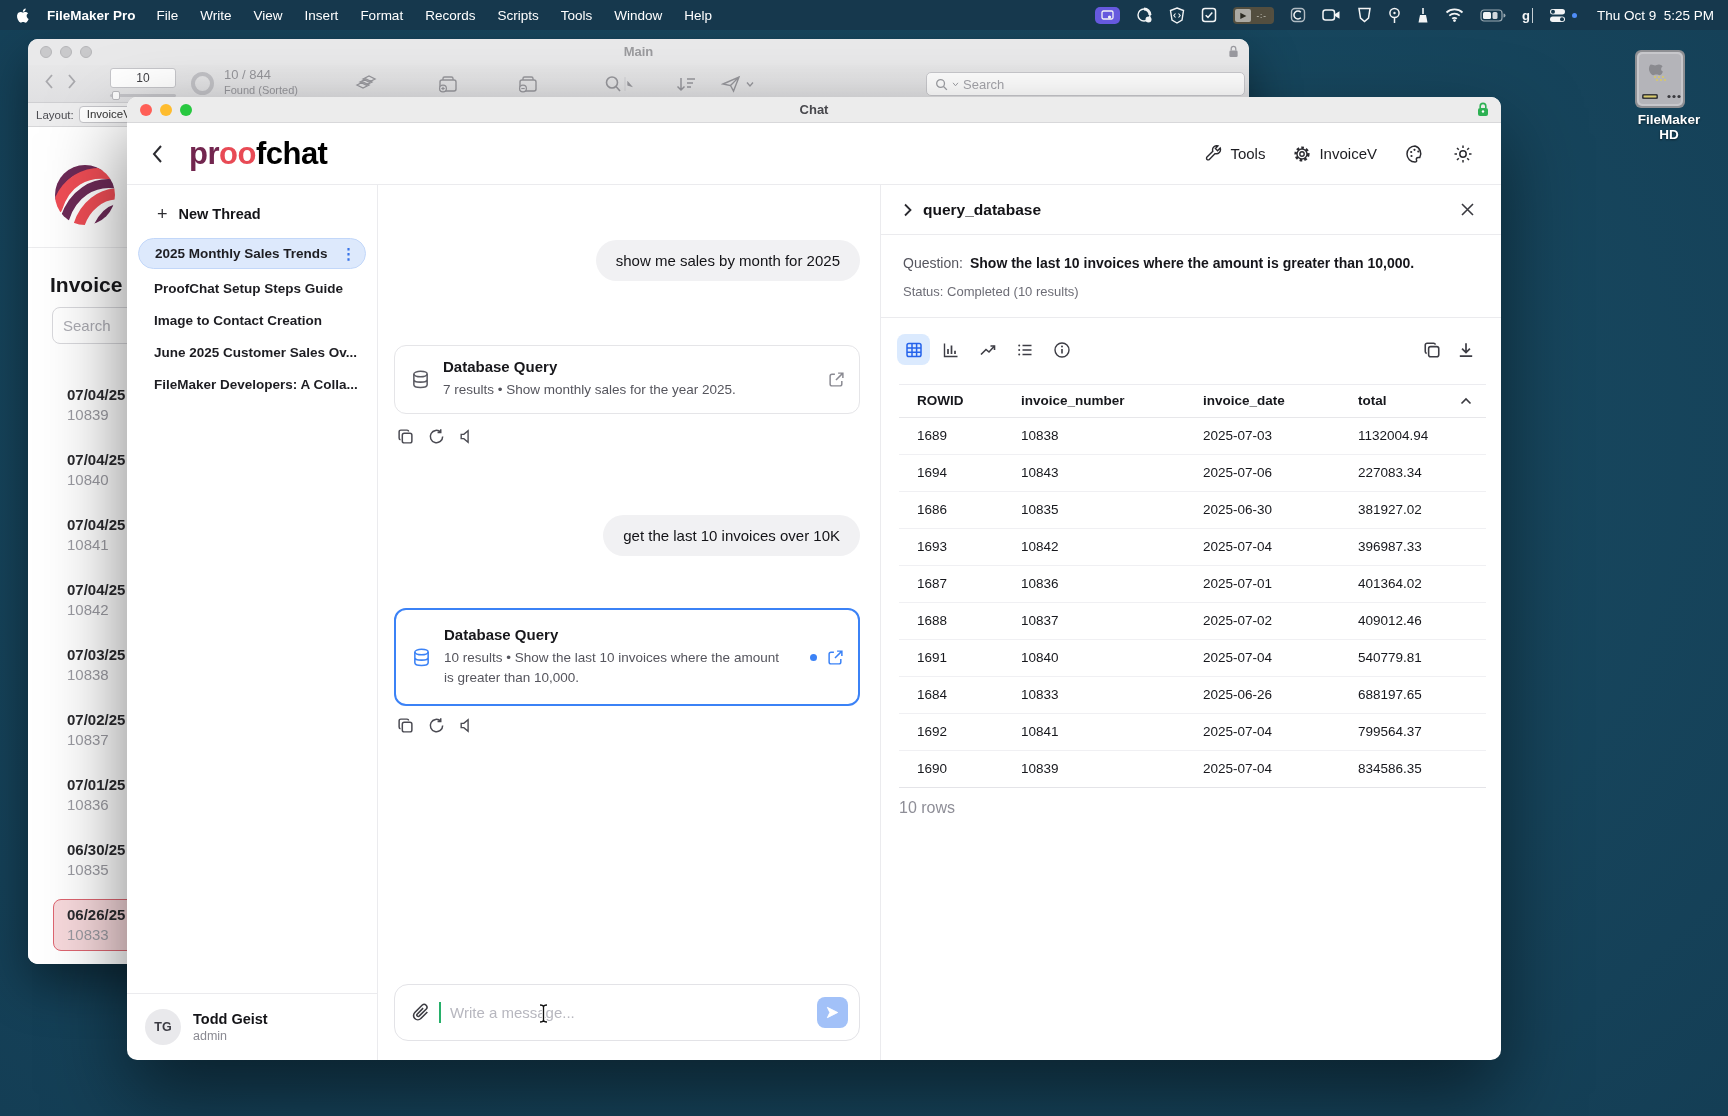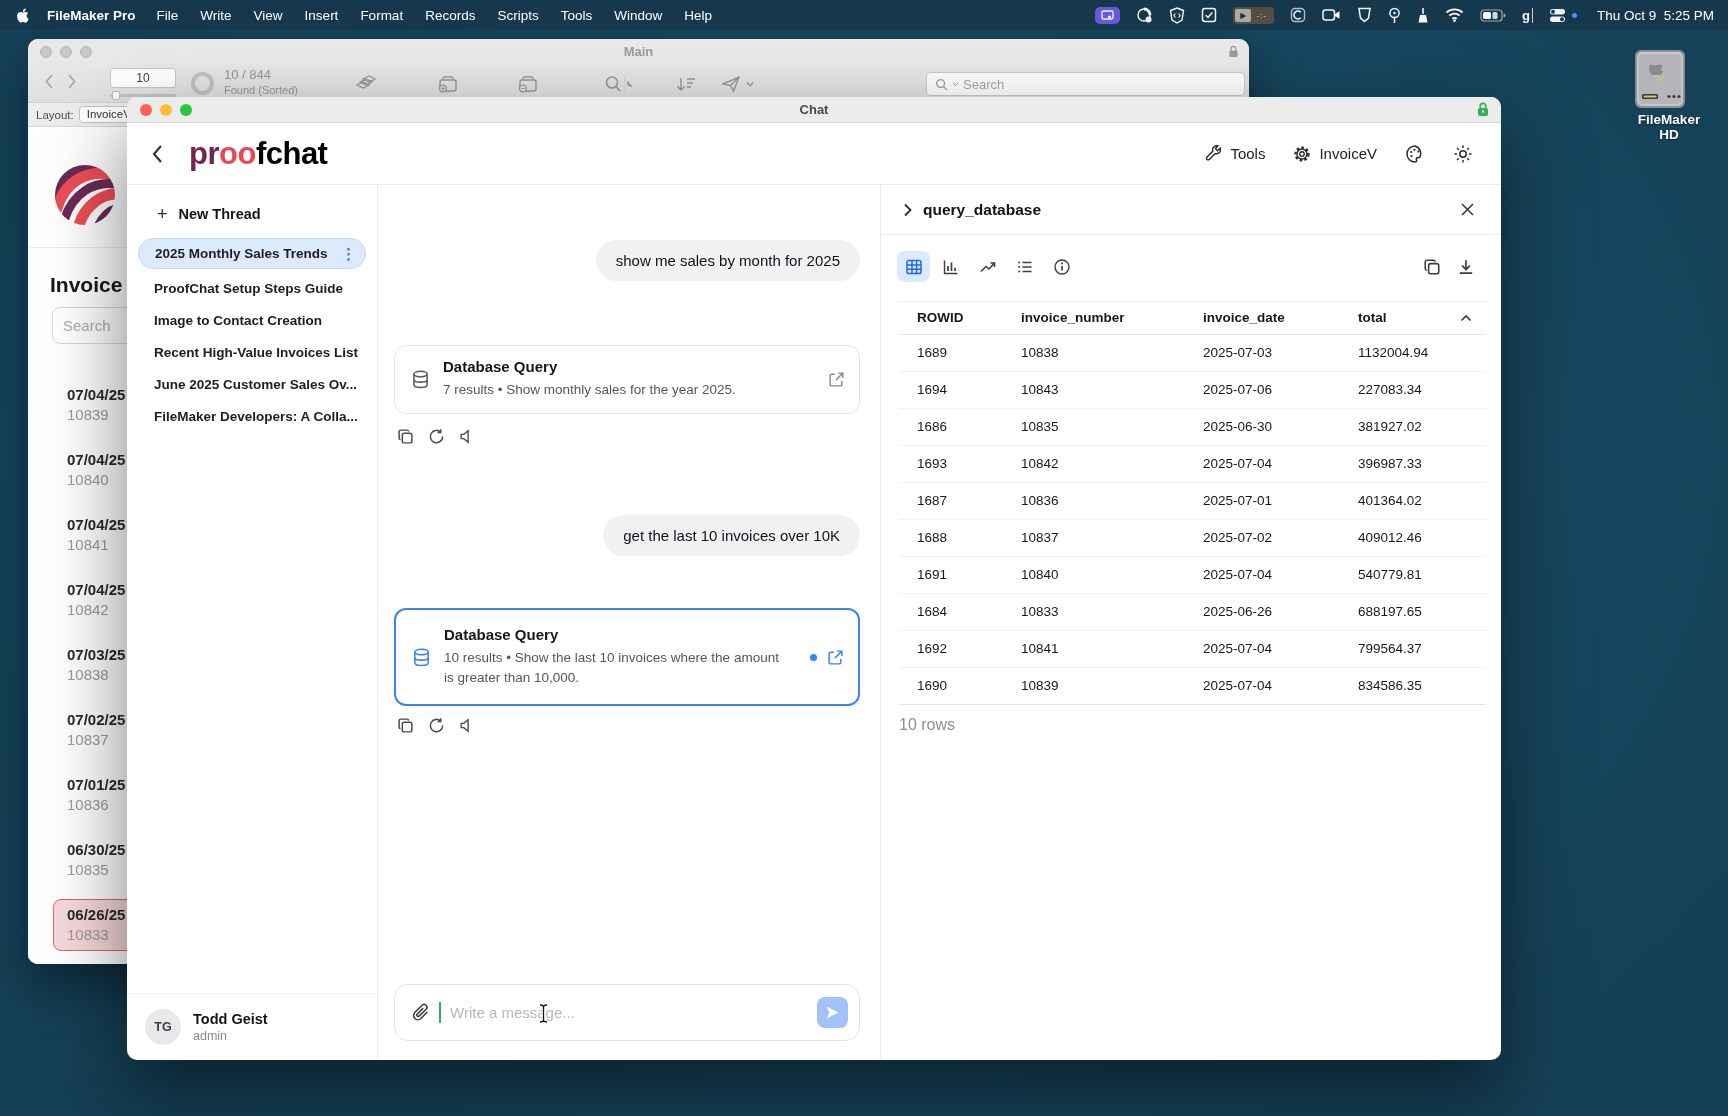--- a/index.html
+++ b/index.html
@@ -503,23 +503,20 @@
             <span>2025 Monthly Sales Trends</span>
             <span class="kebab">⋮</span>
           </div>
           <div class="thread">
             <span>ProofChat Setup Steps Guide</span>
           </div>
           <div class="thread">
             <span>Image to Contact Creation</span>
           </div>
           <div class="thread">
-            <span>Recent High-Value Invoices List</span>
-          </div>
-          <div class="thread">
             <span>June 2025 Customer Sales Ov...</span>
           </div>
           <div class="thread">
             <span>FileMaker Developers: A Colla...</span>
           </div>
         </div>
       <div class="side-user">
         <span class="avatar">TG</span>
         <span>
           <div class="uname">Todd Geist</div>
@@ -644,20 +641,24 @@
             <svg width="9" height="14" viewBox="0 0 9 14" style="color:#2b2b30">
               <path d="M2 1.5 L7.5 7 L2 12.5" fill="none" stroke="currentColor" stroke-width="1.8"></path>
             </svg>
           </span>
         <span class="panel-title">query_database</span>
         <span class="close-x">
             <svg width="15" height="15" viewBox="0 0 15 15">
               <path d="M2 2 L13 13 M13 2 L2 13" stroke="currentColor" stroke-width="1.6"></path>
             </svg>
           </span>
+      </div>
+      <div class="qblock">
+        <div class="qline"><span>Question:</span><span class="qtext">Show the last 10 invoices where the amount is greater than 10,000.</span></div>
+        <div class="status-line">Status: Completed (10 results)</div>
       </div>
       <div class="ptoolbar">
         <span class="tbtn active">
             <svg width="18" height="18" viewBox="0 0 18 18">
               <rect x="2" y="2.5" width="14" height="13" rx="1.8" fill="none" stroke="currentColor" stroke-width="1.5"></rect>
               <path d="M2 7 H16 M2 11.2 H16 M7 2.5 V15.5 M11.6 2.5 V15.5" stroke="currentColor" stroke-width="1.5"></path>
             </svg>
           </span>
         <span class="tbtn">
             <svg width="18" height="18" viewBox="0 0 18 18">

